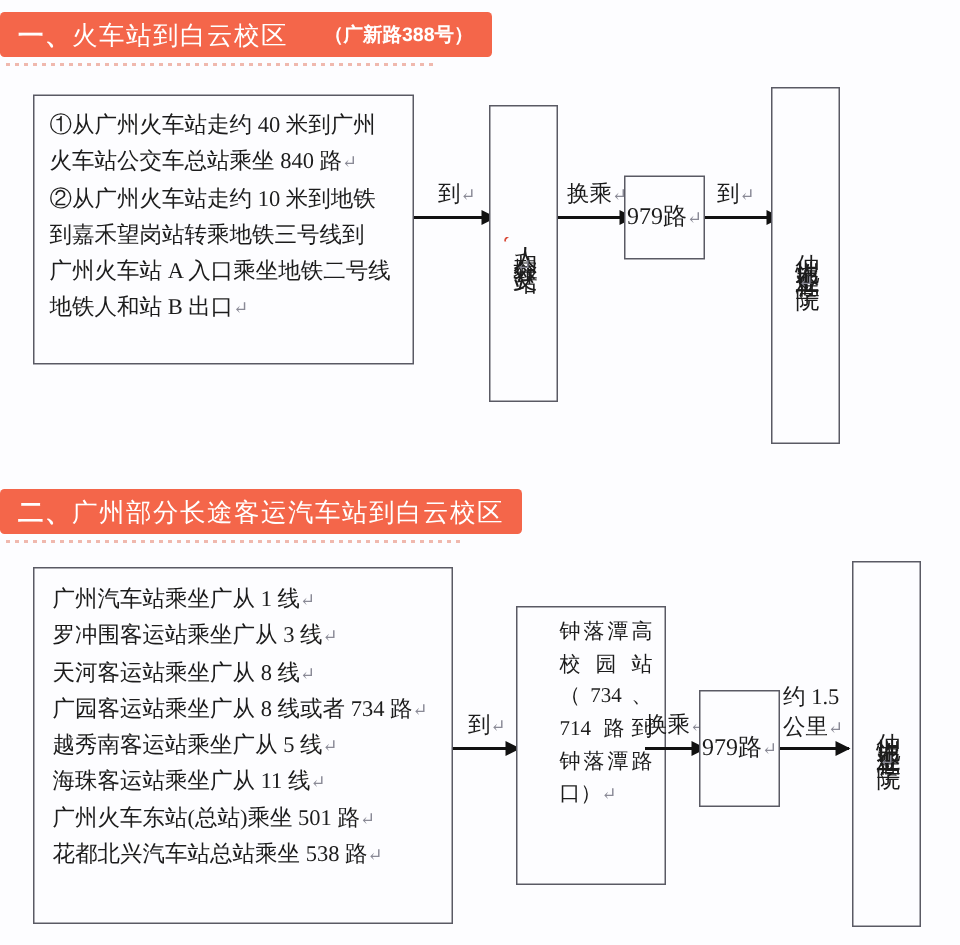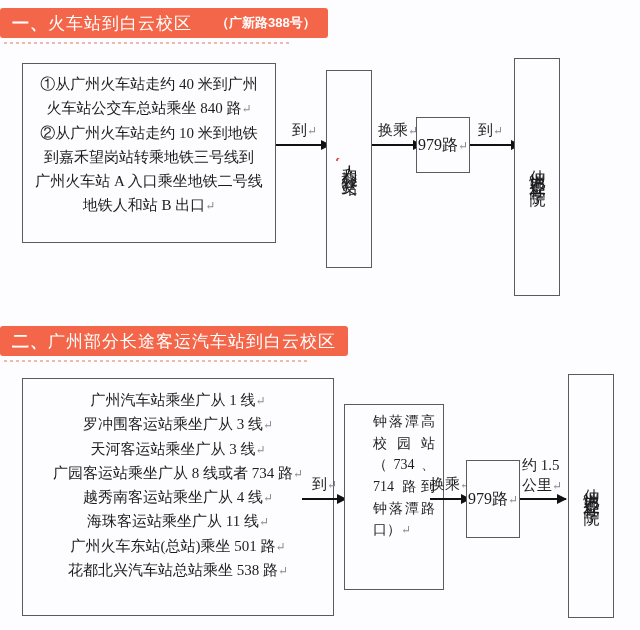--- a/index.html
+++ b/index.html
@@ -21,21 +21,21 @@
   .sec-head .ttl{font-size:17px;font-weight:normal;letter-spacing:1px;
                  font-family:"Liberation Sans","DejaVu Sans",sans-serif;}
   .sec-head .sub{font-size:13px;font-weight:bold;margin-left:24px;
                  font-family:"Liberation Sans","DejaVu Sans",sans-serif;}
   .dotline{position:absolute;height:2px;
            background-image:repeating-linear-gradient(to right,#f0b9ae 0px,#f0b9ae 3px,transparent 3px,transparent 6px);}
 
   
   .box{position:absolute;border:1.4px solid #5a5a64;background:#fdfdff;
        box-sizing:border-box;}
-  .box-lines{padding:8px 10px;font-size:15px;line-height:1.62;color:#1c1c1c;text-align:center;}
+  .box-lines{padding:8px 10px;font-size:15px;line-height:1.62;color:#1c1c1c;}
   .box-lines .ln{white-space:nowrap;}
   .pilcrow{color:#8a8a96;font-size:12px;}
 
   
   .vbox{display:flex;align-items:center;justify-content:center;}
   .vtext{writing-mode:vertical-rl;text-orientation:upright;
          font-size:16px;line-height:1.55;letter-spacing:3px;color:#1c1c1c;
          white-space:nowrap;}
   .squig{text-decoration:underline wavy #d94b3a;text-decoration-skip-ink:none;}
 
@@ -99,26 +99,26 @@
   <div class="box vbox" style="left:514px;top:58px;width:46px;height:238px;">
     <span class="vtext"><span>仲恺农业工程学院</span><span class="pilcrow">↵</span></span>
   </div>
 
   <div class="sec-head" style="left:0px;top:326px;">
     <span class="num">二、</span>
     <span class="ttl">广州部分长途客运汽车站到白云校区</span>
   </div>
   <div class="dotline" style="left:4px;top:360px;width:306px;"></div>
 
-  <div class="box box-lines" style="left:22px;top:378px;width:312px;height:238px;padding:9px 12px;">
+  <div class="box box-lines" style="left:22px;top:378px;width:280px;height:238px;padding:9px 12px;">
     <div class="ln"><span>广州汽车站乘坐广从 1 线</span><span class="pilcrow">↵</span></div>
     <div class="ln"><span>罗冲围客运站乘坐广从 3 线</span><span class="pilcrow">↵</span></div>
-    <div class="ln"><span>天河客运站乘坐广从 3 线</span><span class="pilcrow">↵</span></div>
+    <div class="ln"><span>天河客运站乘坐广从 8 线</span><span class="pilcrow">↵</span></div>
     <div class="ln"><span>广园客运站乘坐广从 8 线或者 734 路</span><span class="pilcrow">↵</span></div>
-    <div class="ln"><span>越秀南客运站乘坐广从 4 线</span><span class="pilcrow">↵</span></div>
+    <div class="ln"><span>越秀南客运站乘坐广从 5 线</span><span class="pilcrow">↵</span></div>
     <div class="ln"><span>海珠客运站乘坐广从 11 线</span><span class="pilcrow">↵</span></div>
     <div class="ln"><span>广州火车东站(总站)乘坐 501 路</span><span class="pilcrow">↵</span></div>
     <div class="ln"><span>花都北兴汽车站总站乘坐 538 路</span><span class="pilcrow">↵</span></div>
   </div>
 
   <div class="arrow" style="left:302px;top:498px;width:44px;"></div>
   <div class="alabel" style="left:312px;top:474px;"><span>到</span><span class="pilcrow">↵</span></div>
 
   <div class="box pbox" style="left:344px;top:404px;width:100px;height:186px;padding-left:28px;">
     <span>钟落潭高校园站（734、714 路到钟落潭路口）</span><span class="pilcrow">↵</span>

